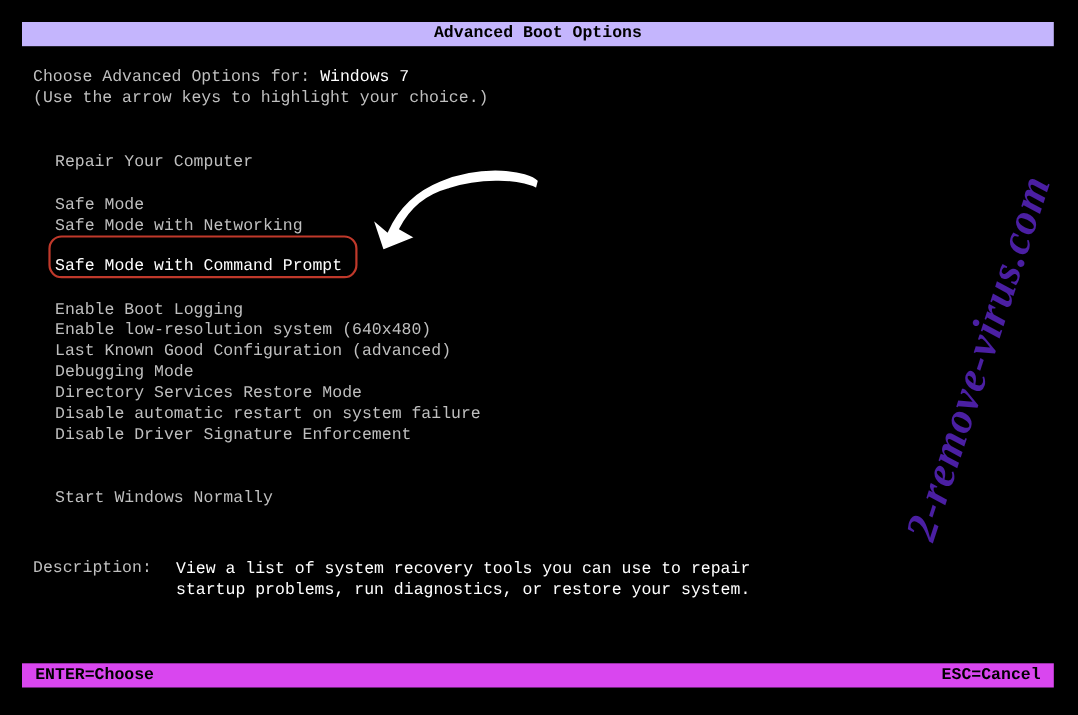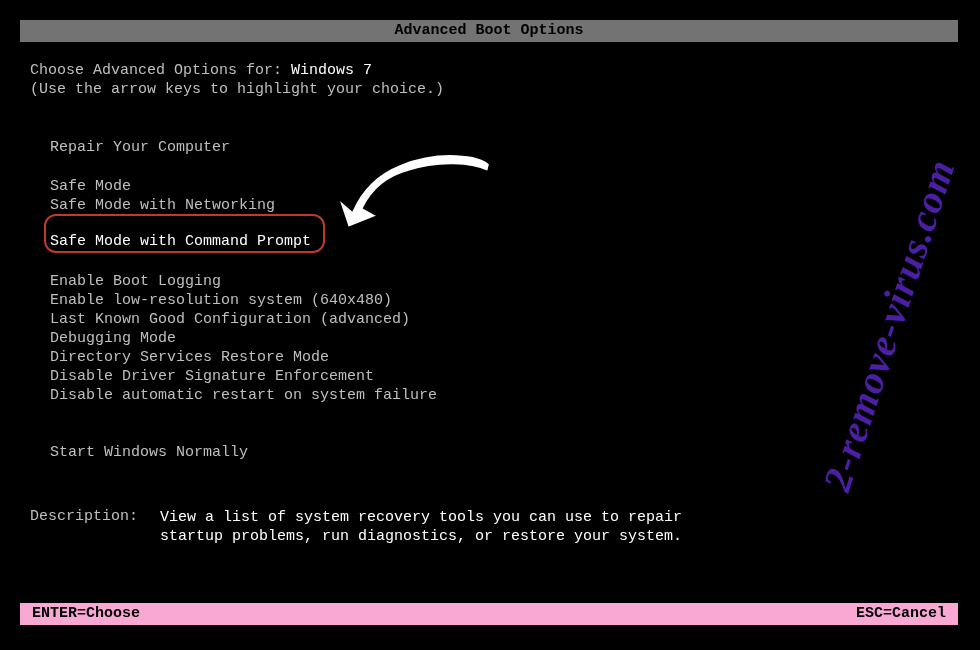--- a/index.html
+++ b/index.html
@@ -16,21 +16,21 @@
   .screen {
     position: absolute;
     left: 20px;
     top: 20px;
     width: 940px;
     height: 610px;
   }
   .titlebar {
     width: 938px;
     height: 22px;
-    background: #737373;
+    background: #c4b5fd;
     color: #000;
     text-align: center;
     line-height: 22px;
     font-weight: bold;
   }
   .content {
     padding: 0 10px;
   }
   .prompt-line {
     margin-top: 20px;
@@ -62,21 +62,21 @@
     display: flex;
   }
   .desc-label { min-width: 130px; }
   .desc-text { color: #fff; max-width: 560px; line-height: 19px; }
   .footer {
     position: absolute;
     left: 20px;
     bottom: 25px;
     width: 938px;
     height: 22px;
-    background: #f9a8d4;
+    background: #d946ef;
     color: #000;
     line-height: 22px;
     padding: 0 12px;
     display: flex;
     justify-content: space-between;
     font-weight: bold;
   }
   .arrow {
     position: absolute;
     left: 330px;
@@ -128,22 +128,22 @@
         <span class="menu-item">Safe Mode with Networking</span>
         <span class="menu-item highlight">Safe Mode with Command Prompt</span>
       </div>
 
       <div class="menu-group">
         <span class="menu-item">Enable Boot Logging</span>
         <span class="menu-item">Enable low-resolution system (640x480)</span>
         <span class="menu-item">Last Known Good Configuration (advanced)</span>
         <span class="menu-item">Debugging Mode</span>
         <span class="menu-item">Directory Services Restore Mode</span>
+        <span class="menu-item">Disable automatic restart on system failure</span>
         <span class="menu-item">Disable Driver Signature Enforcement</span>
-        <span class="menu-item">Disable automatic restart on system failure</span>
       </div>
 
       <div class="menu-group" style="margin-top:38px;">
         <span class="menu-item">Start Windows Normally</span>
       </div>
 
     </div>
 
     <div class="desc">
       <div class="desc-label">Description:</div>

